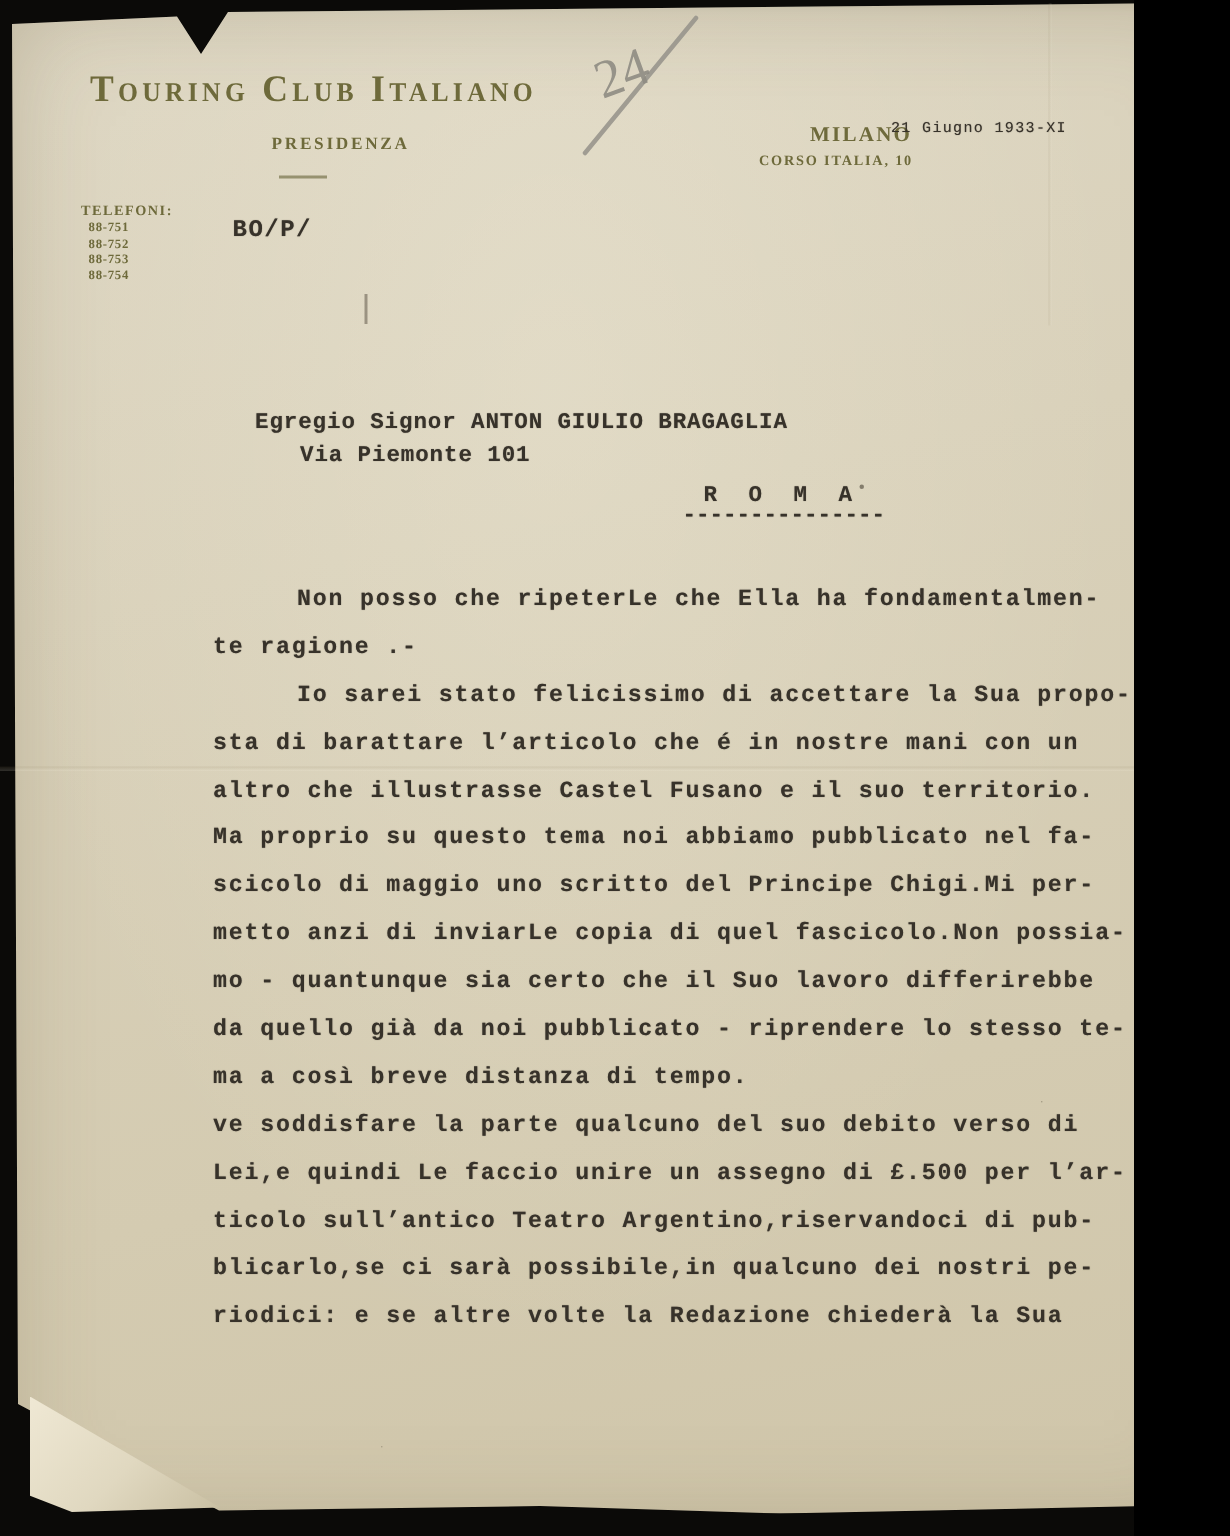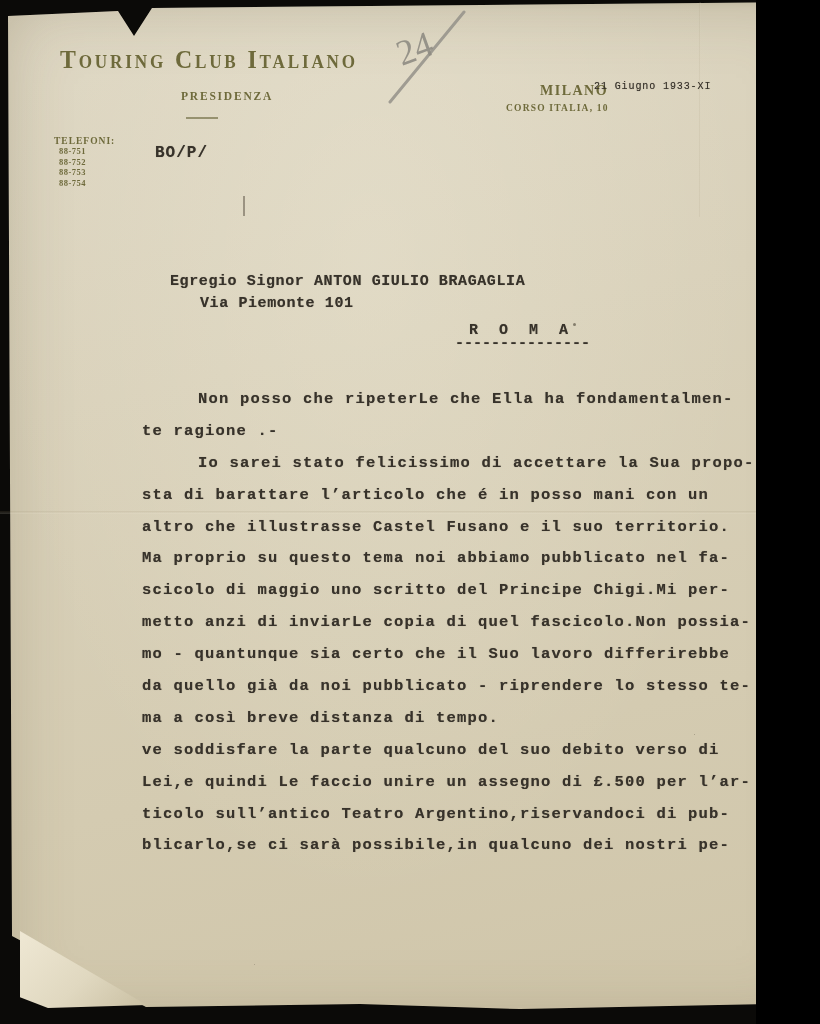--- a/index.html
+++ b/index.html
@@ -90,28 +90,29 @@
   <div class="rec1 typed">Egregio Signor ANTON GIULIO BRAGAGLIA</div>
   <div class="rec2 typed">Via Piemonte 101</div>
   <div class="roma typed">R O M A</div>
   <div class="roma-u typed">---------------</div>
 
   <div class="body-block">
 
   <div class="line typed indent">Non posso che ripeterLe che Ella ha fondamentalmen-</div>
       <div class="line typed">te ragione .-</div>
       <div class="line typed indent">Io sarei stato felicissimo di accettare la Sua propo-</div>
-      <div class="line typed">sta di barattare l’articolo che é in posso mani con un</div>
+      <div class="line typed">sta di barattare l’articolo che é in nostre mani con un</div>
       <div class="line typed">altro che illustrasse Castel Fusano e il suo territorio.</div>
       <div class="line typed">Ma proprio su questo tema noi abbiamo pubblicato nel fa-</div>
       <div class="line typed">scicolo di maggio uno scritto del Principe Chigi.Mi per-</div>
       <div class="line typed">metto anzi di inviarLe copia di quel fascicolo.Non possia-</div>
       <div class="line typed">mo - quantunque sia certo che il Suo lavoro differirebbe</div>
       <div class="line typed">da quello già da noi pubblicato - riprendere lo stesso te-</div>
       <div class="line typed">ma a così breve distanza di tempo.</div>
       <div class="line typed">ve soddisfare la parte qualcuno del suo debito verso di</div>
       <div class="line typed">Lei,e quindi Le faccio unire un assegno di £.500 per l’ar-</div>
       <div class="line typed">ticolo sull’antico Teatro Argentino,riservandoci di pub-</div>
       <div class="line typed">blicarlo,se ci sarà possibile,in qualcuno dei nostri pe-</div>
+      <div class="line typed">riodici: e se altre volte la Redazione chiederà la Sua</div>
     </div>
 
   <div class="dogear"></div>
 </div>
 
 </body></html>

